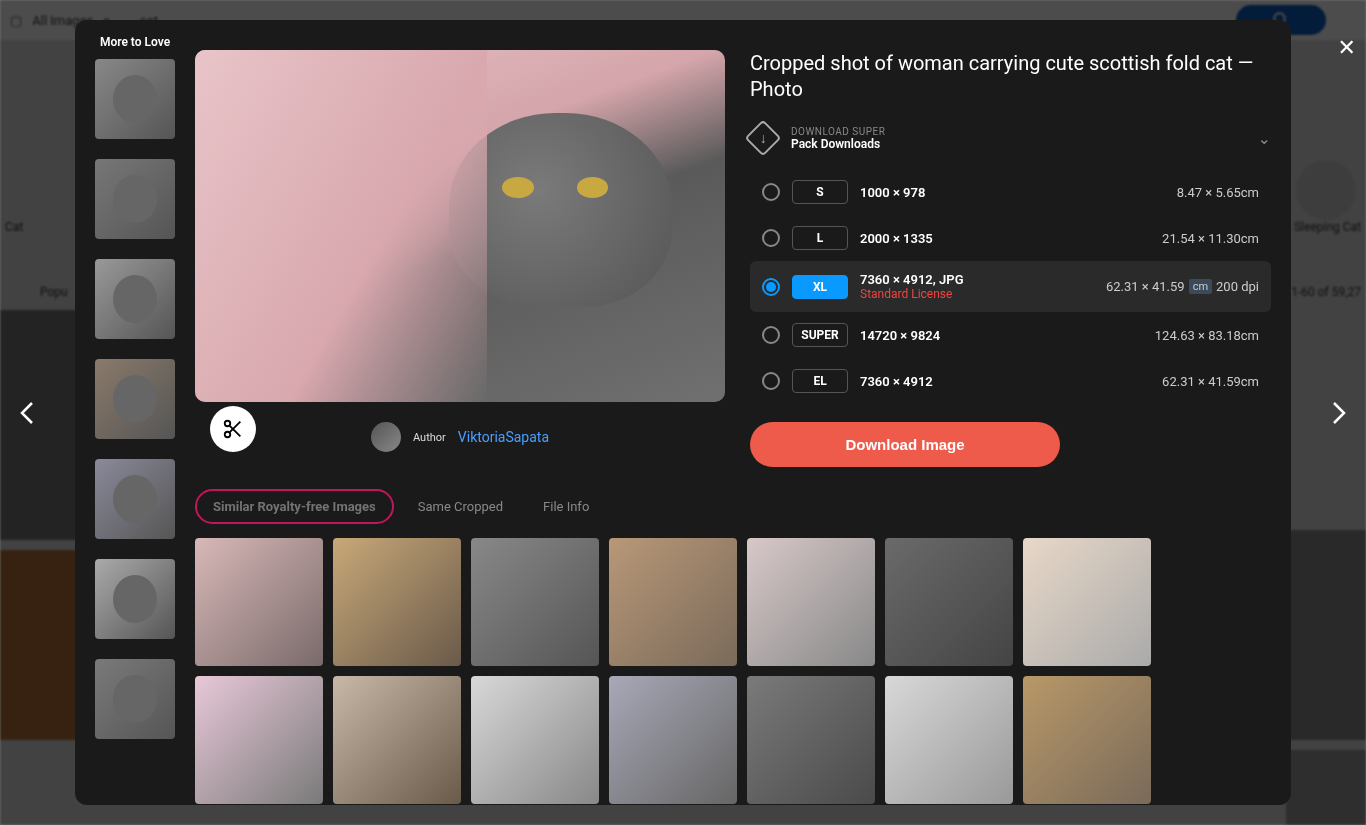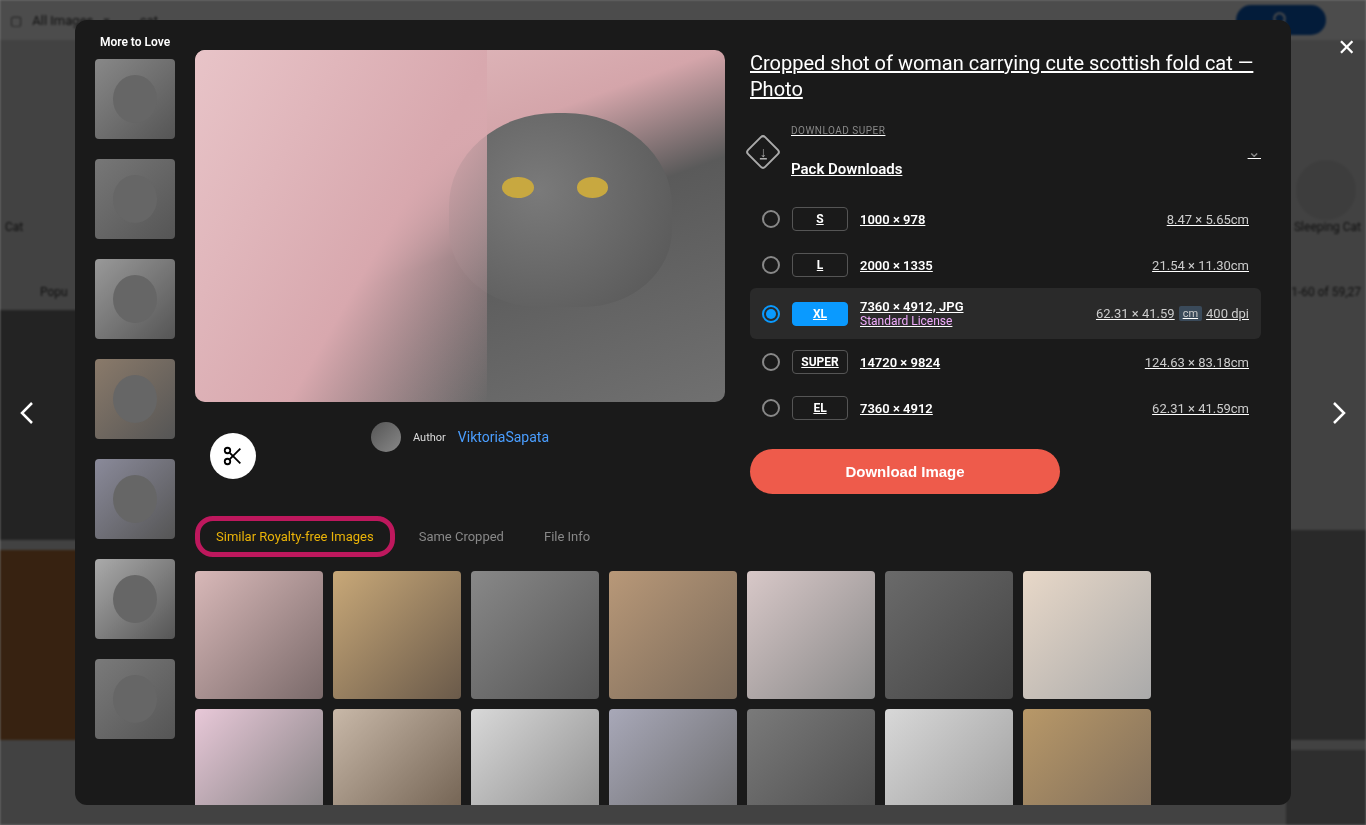--- a/index.html
+++ b/index.html
@@ -94,35 +94,35 @@
 }
 .author-label { font-size: 11px; color: #ddd; }
 .author-name { color: #4a9eff; font-size: 14px; }
 .find-similar {
   border: 3px solid #e32020;
   padding: 10px 18px; border-radius: 4px;
   display: flex; align-items: center; gap: 10px;
   font-weight: 600; font-size: 14px; cursor: pointer;
 }
 .right-panel {
-  flex: 1; padding-right: 30px; text-decoration: underline;
+  flex: 1; padding-right: 20px;
 }
 .title-text { font-size: 20px; font-weight: 400; margin-bottom: 18px; line-height: 1.3; }
 .download-using {
   display: flex; align-items: center; gap: 15px;
   padding: 5px 0 18px 0;
 }
 .dl-icon {
   width: 26px; height: 26px; border: 2px solid #aaa; border-radius: 4px;
   transform: rotate(45deg); display: flex; align-items: center; justify-content: center;
 }
 .dl-icon-inner { transform: rotate(-45deg); font-size: 14px; color: #aaa; }
 .dl-text-wrap { flex: 1; }
 .dl-sub { font-size: 10px; color: #888; letter-spacing: 0.5px; }
-.dl-main { font-size: 15px; font-weight: 600; margin-top: 24px; }
+.dl-main { font-size: 12px; font-weight: 600; }
 .chevron { color: #888; font-size: 16px; }
 .size-row {
   display: flex; align-items: center;
   padding: 11px 12px; gap: 12px;
   border-radius: 6px;
 }
 .size-row.selected { background: #2a2a2a; }
 .radio {
   width: 18px; height: 18px; border: 2px solid #888; border-radius: 50%;
   display: flex; align-items: center; justify-content: center;
@@ -131,40 +131,40 @@
 .radio.checked::after {
   content: ''; width: 10px; height: 10px; border-radius: 50%; background: #0a9aff;
 }
 .size-badge {
   min-width: 56px; text-align: center; padding: 4px 8px;
   border: 1px solid #555; border-radius: 4px;
   font-size: 12px; font-weight: 700;
 }
 .size-badge.active { background: #0a9aff; border-color: #0a9aff; }
 .size-dims { font-size: 13px; font-weight: 600; width: 140px; }
-.size-license { font-size: 12px; color: #f0abfc; }
+.size-license { font-size: 12px; color: #ef4444; }
 .size-physical { font-size: 13px; color: #ccc; margin-left: auto; display: flex; align-items: center; gap: 4px; }
 .cm-badge { background: #3a4a5a; padding: 1px 4px; border-radius: 2px; font-size: 11px; }
 .dpi { color: #ccc; font-size: 13px; }
 .download-btn {
   margin-top: 18px; width: 310px;
   background: #ee5b4b; color: #fff;
   border: none; border-radius: 24px;
   padding: 14px 0; font-size: 15px; font-weight: 600;
   cursor: pointer;
 }
 .tabs {
   display: flex; gap: 8px; margin-top: 22px; align-items: center;
 }
 .tab {
   padding: 8px 16px; border-radius: 18px; font-size: 13px;
   cursor: pointer; color: #888;
 }
 .tab.active {
-  border: 5px solid #be185d; color: #eab308; font-weight: 400;
+  border: 2px solid #be185d; color: #737373; font-weight: 700;
 }
 .grid {
   display: flex; flex-wrap: wrap; gap: 10px; margin-top: 14px;
   width: 1080px;
 }
 .grid-thumb {
   width: 128px; height: 128px; border-radius: 4px;
   background: linear-gradient(135deg, #b89090, #6a6a6a);
   cursor: pointer;
 }
@@ -297,21 +297,21 @@
               </div>
               <div class="size-physical">21.54 × 11.30cm</div>
             </div>
             <div class="size-row selected">
               <div class="radio checked"></div>
               <div class="size-badge active">XL</div>
               <div>
                 <div class="size-dims">7360 × 4912, JPG</div>
                 <div class="size-license">Standard License</div>
               </div>
-              <div class="size-physical">62.31 × 41.59 <span class="cm-badge">cm</span> <span class="dpi">400 dpi</span></div>
+              <div class="size-physical">62.31 × 41.59 <span class="cm-badge">cm</span> <span class="dpi">200 dpi</span></div>
             </div>
             <div class="size-row">
               <div class="radio "></div>
               <div class="size-badge ">SUPER</div>
               <div>
                 <div class="size-dims">14720 × 9824</div>
               </div>
               <div class="size-physical">124.63 × 83.18cm</div>
             </div>
             <div class="size-row">

